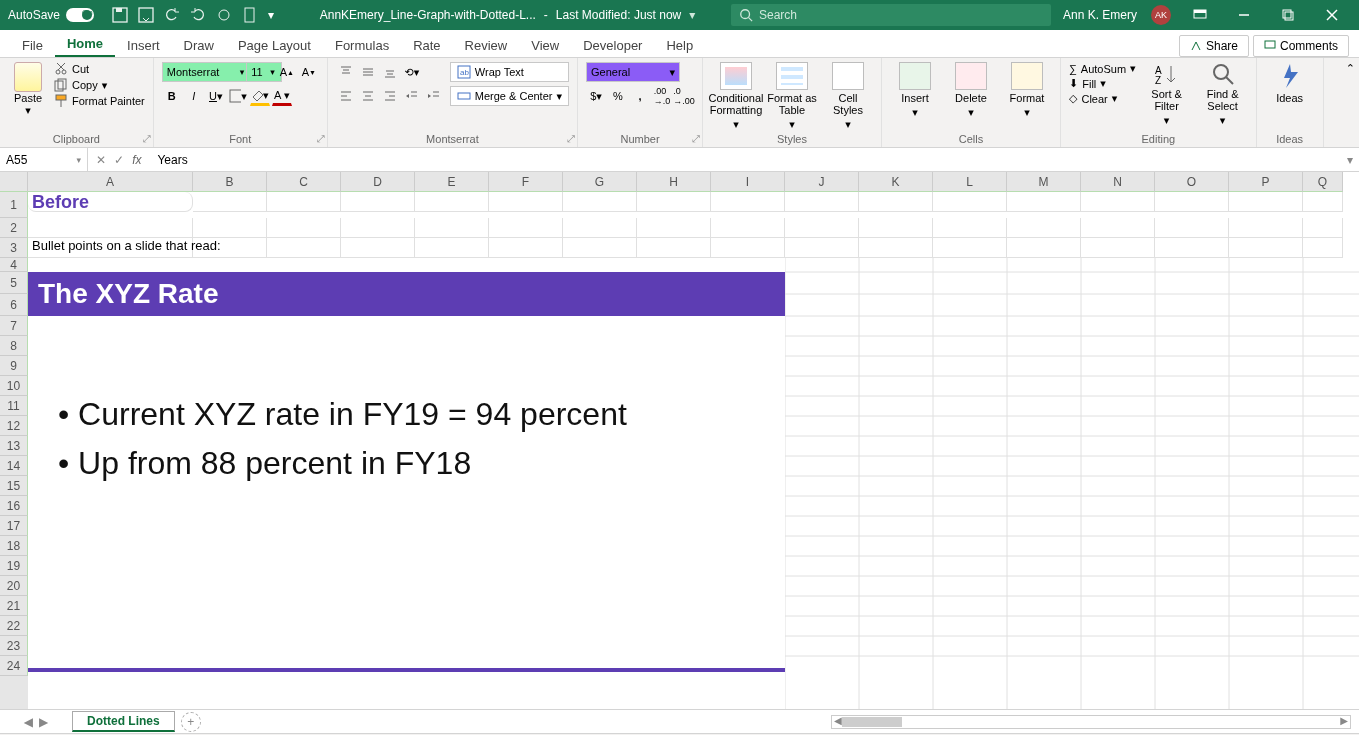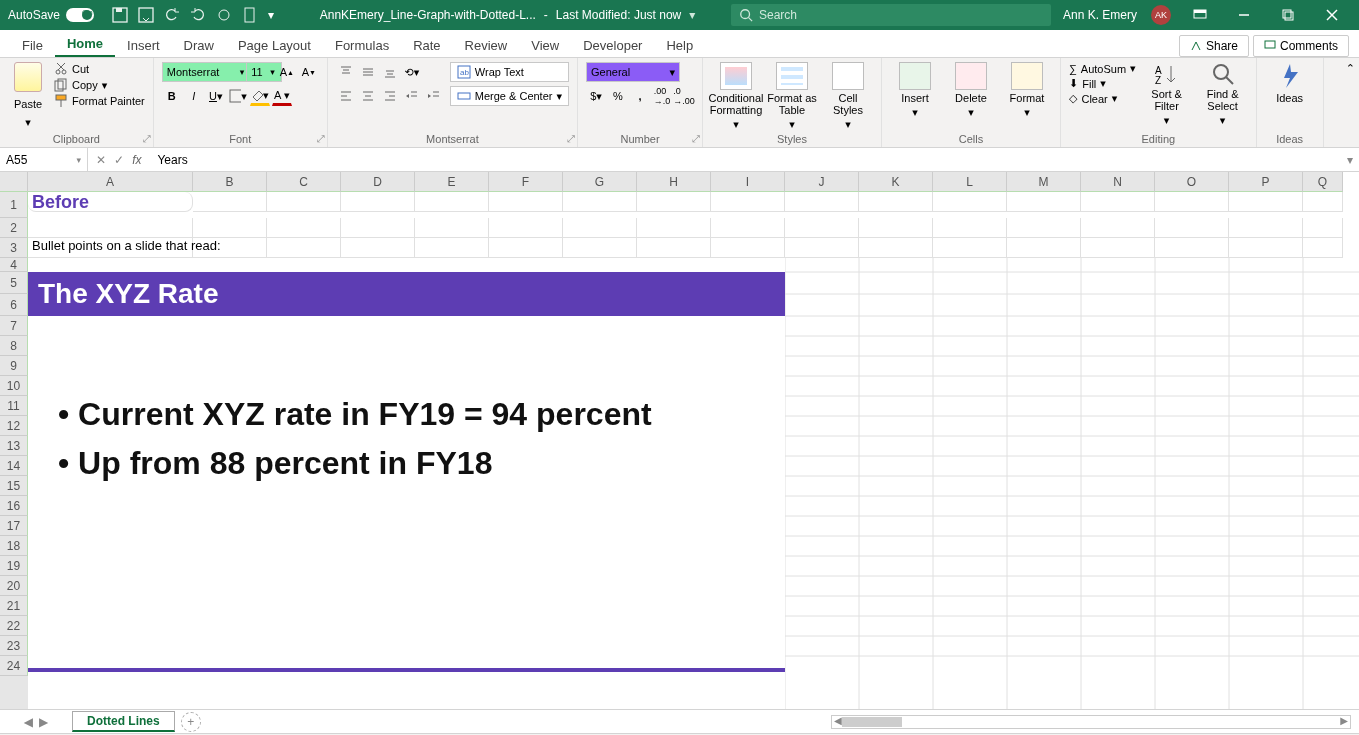--- a/index.html
+++ b/index.html
@@ -24,21 +24,21 @@
 .tab { padding:4px 12px; color:#444; cursor:pointer; }
 .tab.active { color:#0f703b; border-bottom:2px solid #0f703b; font-weight:600; }
 .ribbon-right { margin-left:auto; display:flex; gap:4px;text-align:right; }
 .rb-btn { padding:3px 10px; border:1px solid #ccc; border-radius:2px; display:flex; align-items:center; gap:4px; font-size:12px; }
 
 
 .ribbon { height:90px; background:#f3f2f1; border-bottom:1px solid #d4d4d4; display:flex; font-size:11px; position:relative; }
 .group { border-right:1px solid #e1e1e1; padding:4px 8px 2px; display:flex; flex-direction:column; justify-content:space-between; }
 .group-label { text-align:center; font-size:11px; color:#666; }
 .group-body { display:flex; gap:6px; align-items:flex-start; flex:1; }
-.paste-big { width:40px; display:flex; flex-direction:column; align-items:center; gap:6px; }
+.paste-big { width:40px; display:flex; flex-direction:column; align-items:center; gap:0; }
 .clip-icon { width:28px; height:30px; background:linear-gradient(#fffde7,#fff59d); border:1px solid #caa; border-radius:3px; }
 .mini-col { display:flex; flex-direction:column; gap:2px; font-size:11px; }
 .mini-row { display:flex; align-items:center; gap:4px; }
 .font-sel { border:1px solid #c8c8c8; background:#86efac; height:20px; font-size:11px; padding:1px 4px; }
 .fsize { width:36px; }
 .fname { width:90px; }
 .btn-sq { width:20px; height:20px; border:1px solid transparent; display:flex; align-items:center; justify-content:center; }
 .row { display:flex; gap:2px; align-items:center; }
 .underline-yellow { border-bottom:3px solid #ffc000; }
 .underline-red { border-bottom:3px solid #c00000; }
@@ -68,21 +68,21 @@
 .row-headers { width:28px; background:#e6e6e6; }
 .row-h { border-bottom:1px solid #ccc; border-right:1px solid #b7ddb0; text-align:center; font-size:12px; color:#555; height:20px; display:flex; align-items:center; justify-content:center; }
 .cells { position:relative; flex:1; }
 .cell-row { display:flex; }
 .cell { border-right:1px solid #e0e0e0; border-bottom:1px solid #e0e0e0; height:20px; font-size:12px; padding:0 4px; overflow:visible; white-space:nowrap; }
 .row-tall { height:26px; }
 
 
 .slide-header { background:#5d3db3; height:44px; display:flex; align-items:center; padding:0 10px; }
 .slide-title { color:#fff; font-size:28px; font-weight:800; font-family: 'Arial Black', Arial, sans-serif; }
-.bullet-txt { font-size:32px; color:#111; font-family: Arial, sans-serif; font-weight: bold; }
+.bullet-txt { font-size:32px; color:#111; font-family: Arial, sans-serif; }
 .before-txt { color:#5d3db3; font-weight:700; font-size:18px;border-radius:8px; }
 
 
 .sheet-tabs { height:24px; border-top:1px solid #d4d4d4; display:flex; align-items:center; font-size:12px; }
 .sheet-nav { width:72px; display:flex; justify-content:center; gap:6px; color:#888; }
 .sheet-tab { padding:2px 14px; border:1px solid #aaa; border-bottom:2px solid #0f703b; background:#fff; color:#0f703b; font-weight:600; }
 .sheet-add { width:20px; height:20px; border:1px dashed #aaa; border-radius:50%; display:flex; align-items:center; justify-content:center; margin-left:6px; color:#888; }
 .hscroll { margin-left:auto; width:520px; height:14px; border:1px solid #ccc; position:relative; margin-right:8px; }
 .hscroll-thumb { position:absolute; left:10px; top:1px; height:10px; width:60px; background:#cdcdcd; }
 

